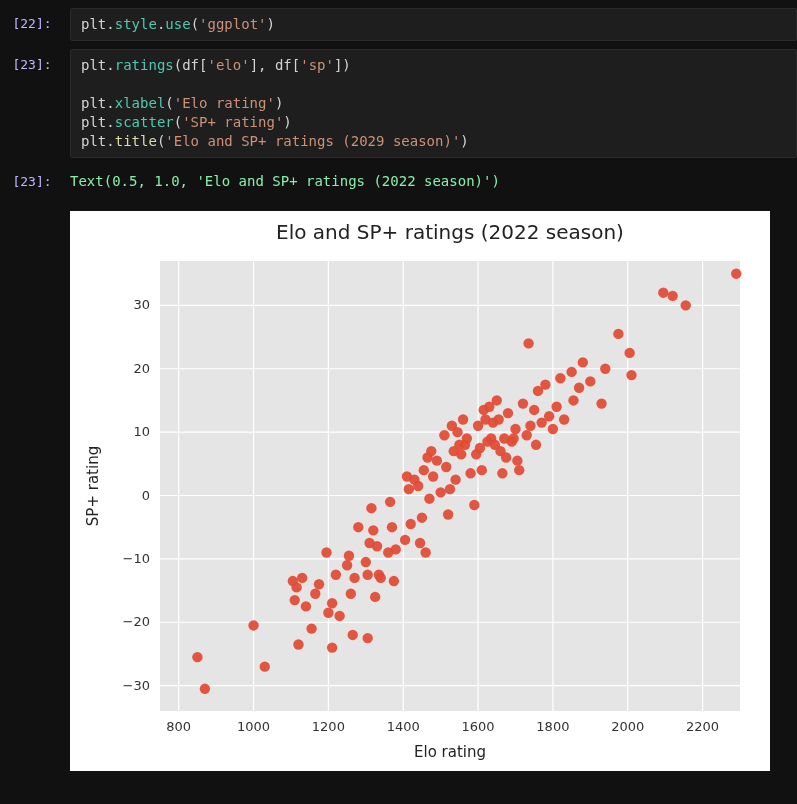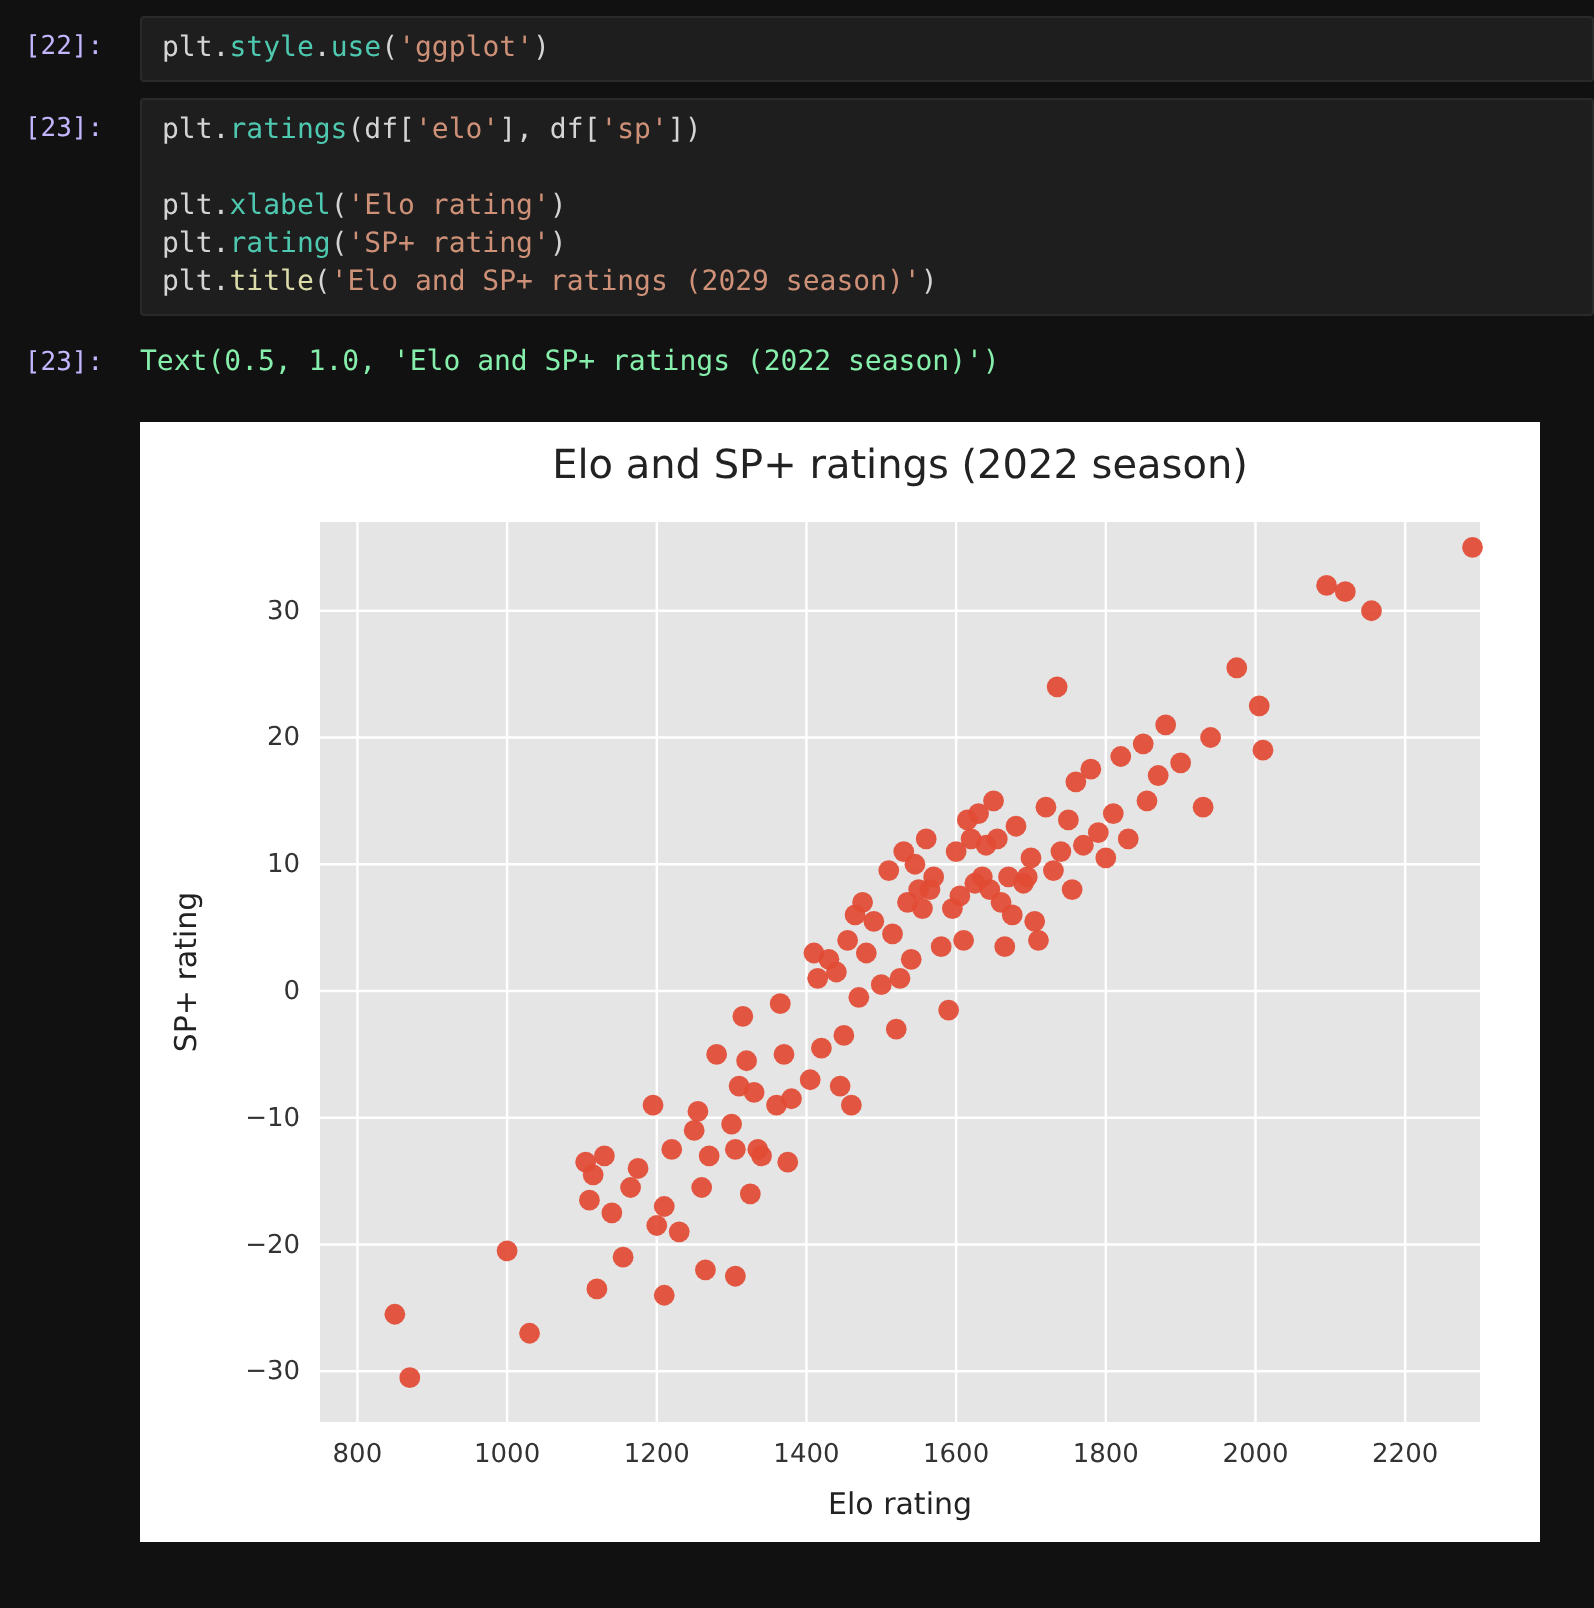--- a/index.html
+++ b/index.html
@@ -107,21 +107,21 @@
       <pre><span class="tok-n">plt</span><span class="tok-p">.</span><span class="tok-k">style</span><span class="tok-p">.</span><span class="tok-call">use</span><span class="tok-p">(</span><span class="tok-s">'ggplot'</span><span class="tok-p">)</span></pre>
     </div>
   </div>
 
   <div class="cell">
     <div class="prompt">[23]:</div>
     <div class="code-input">
       <pre><span class="tok-n">plt</span><span class="tok-p">.</span><span class="tok-call">ratings</span><span class="tok-p">(df[</span><span class="tok-s">'elo'</span><span class="tok-p">], df[</span><span class="tok-s">'sp'</span><span class="tok-p">])</span>
 
 <span class="tok-n">plt</span><span class="tok-p">.</span><span class="tok-call">xlabel</span><span class="tok-p">(</span><span class="tok-s">'Elo rating'</span><span class="tok-p">)</span>
-<span class="tok-n">plt</span><span class="tok-p">.</span><span class="tok-call">rating</span><span class="tok-p">(</span><span class="tok-s">'SP+ rating'</span><span class="tok-p">)</span>
+<span class="tok-n">plt</span><span class="tok-p">.</span><span class="tok-call">scatter</span><span class="tok-p">(</span><span class="tok-s">'SP+ rating'</span><span class="tok-p">)</span>
 <span class="tok-n">plt</span><span class="tok-p">.</span><span class="tok-title">title</span><span class="tok-p">(</span><span class="tok-s">'Elo and SP+ ratings (2029 season)'</span><span class="tok-p">)</span></pre>
     </div>
   </div>
 
   <div class="cell">
     <div class="prompt">[23]:</div>
     <div class="output-text">Text(0.5, 1.0, 'Elo and SP+ ratings (2022 season)')</div>
   </div>
 
   <div class="cell">

